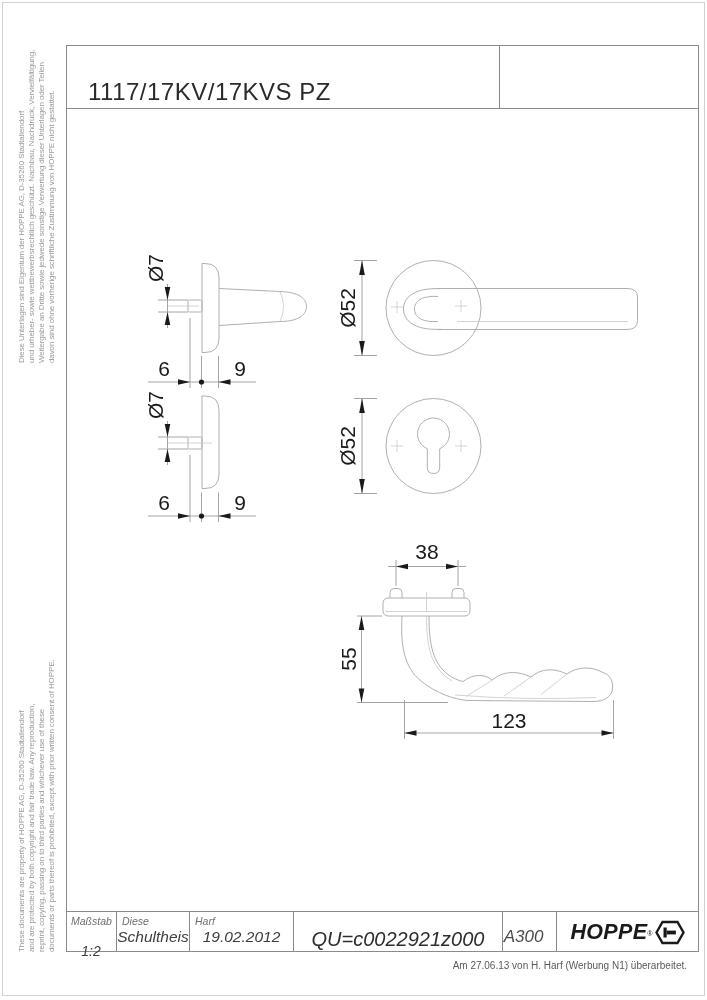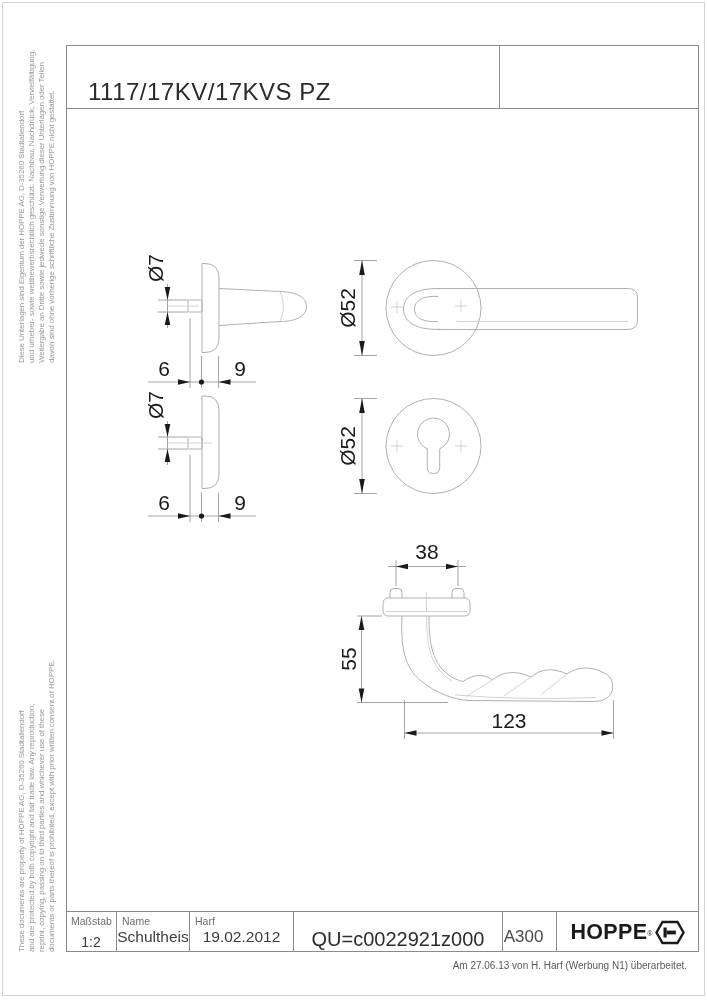--- a/index.html
+++ b/index.html
@@ -13,26 +13,26 @@
   .vnote{position:absolute;transform-origin:0 0;transform:rotate(-90deg);white-space:nowrap;
          font-size:8px;line-height:10px;color:#999;letter-spacing:-0.1px;}
   .drawing-svg{position:absolute;left:66px;top:109px;}
   .outline{fill:none;stroke:#b0b0b0;stroke-width:1;}
   .thin{fill:none;stroke:#c8c8c8;stroke-width:0.8;}
   .dim{fill:none;stroke:#9a9a9a;stroke-width:0.9;}
   .arr{fill:#1a1a1a;stroke:none;}
   .dimtext{fill:#1a1a1a;font-size:21px;font-family:"Liberation Sans",sans-serif;}
   .tblock{position:absolute;left:66px;top:911px;width:633px;height:41px;border-top:1px solid #8a8a8a;
           box-sizing:border-box;display:flex;}
-  .tcell{border-right:1px solid #8a8a8a;box-sizing:border-box;position:relative;}
+  .tcell{border-right:1px solid #8a8a8a;box-sizing:border-box;position:relative;font-style:italic;}
   .tcell:last-child{border-right:none;text-align:right;}
   .tlabel{font-size:10.5px;color:#6e6e6e;padding:3px 0 0 5px;}
   .tvalue{text-align:center;color:#3d3d3d;}
   .w-scale{width:51px;} .w-name{width:73px;} .w-date{width:104px;} .w-dno{width:209px;} .w-rev{width:54px;} .w-logo{flex:1;}
-  .v-scale{font-size:14px;margin-top:7px;}
+  .v-scale{font-size:14px;margin-top:16px;}
   .v-name,.v-date{font-size:15.5px;margin-top:1px;}
   .v-dno{font-size:20px;color:#2e2e2e;margin-top:16px;}
   .v-rev{position:absolute;left:0;right:12px;bottom:5px;text-align:center;font-size:17px;color:#4a4a4a;}
   .logo-wrap{height:100%;display:flex;align-items:center;justify-content:center;}
   .logo-text{font-size:21.5px;font-weight:bold;color:#1a1a1a;letter-spacing:0.3px;}
   .logo-reg{font-size:7px;color:#1a1a1a;vertical-align:top;position:relative;top:1px;}
   .logo-hex{margin-left:3px;display:block;}
   .footer-note{position:absolute;right:20px;top:960px;font-size:10px;color:#5a5a5a;}
 </style>
 </head>
@@ -175,21 +175,21 @@
       <text class="dimtext" x="509" y="728" text-anchor="middle">123</text>
     </g>
   </svg>
 
   <div class="tblock">
     <div class="tcell w-scale">
       <div class="tlabel">Maßstab</div>
       <div class="tvalue v-scale">1:2</div>
     </div>
     <div class="tcell w-name">
-      <div class="tlabel">Name</div>
+      <div class="tlabel">Diese</div>
       <div class="tvalue v-name">Schultheis</div>
     </div>
     <div class="tcell w-date">
       <div class="tlabel">Harf</div>
       <div class="tvalue v-date">19.02.2012</div>
     </div>
     <div class="tcell w-dno">
       <div class="tvalue v-dno">QU=c0022921z000</div>
     </div>
     <div class="tcell w-rev">

